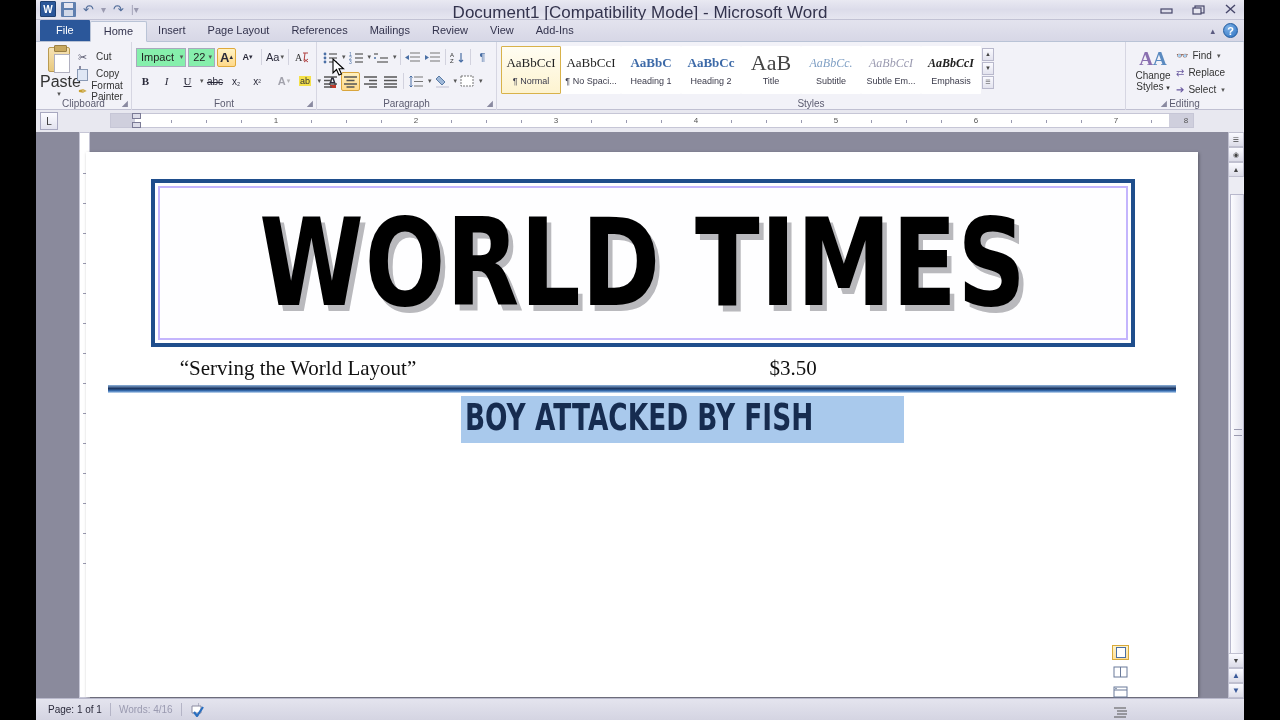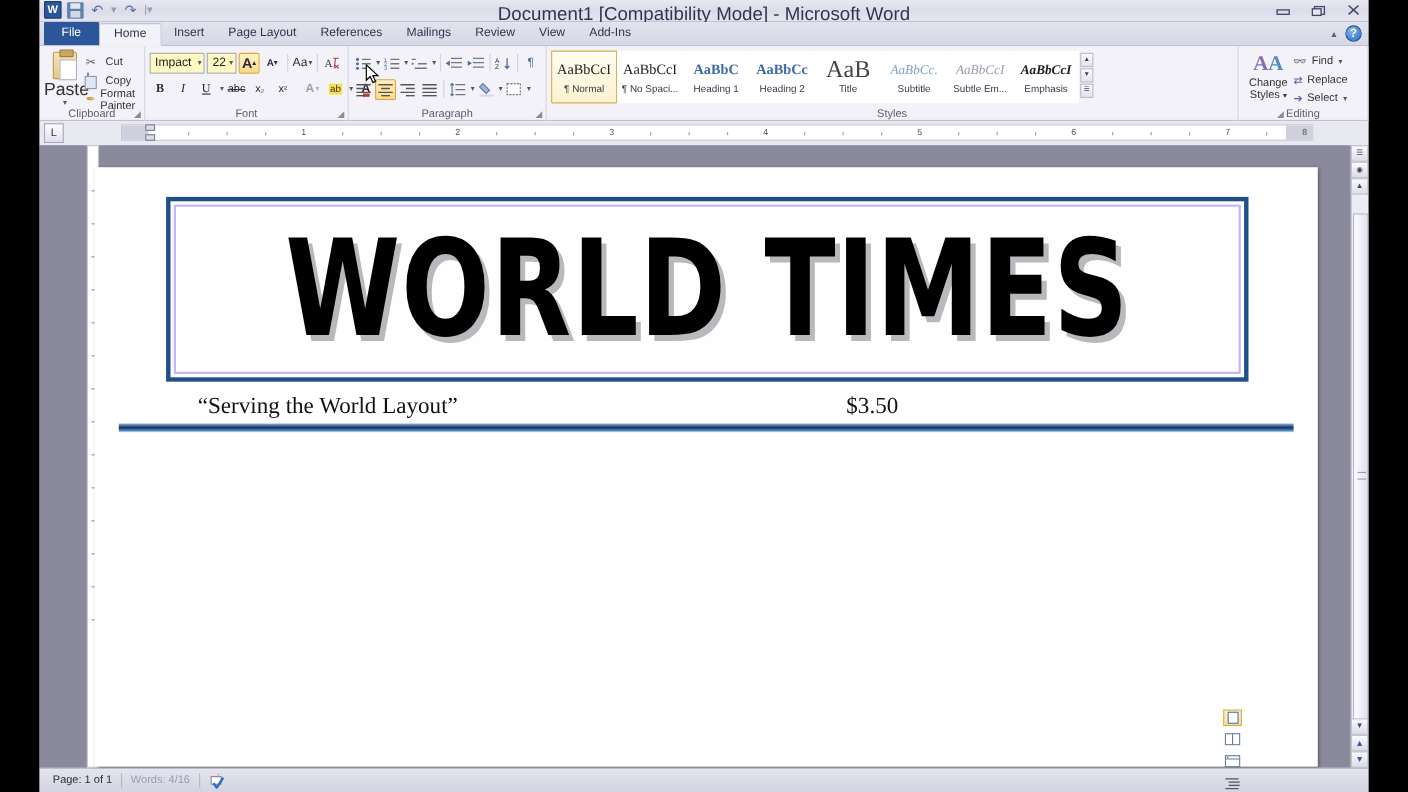--- a/index.html
+++ b/index.html
@@ -110,21 +110,21 @@
   .copy-ic::before {
     content:""; position:absolute; left:-3px; top:2px; width:9px; height:10px;
     background:#dfe7f5; border:1px solid #8a9ab5;
   }
   .brush-ic { font-size: 11px; color: #c8a030; line-height: 14px; }
 
   
   .fontgroup { width: 185px; }
   .frow { display: flex; align-items: center; gap: 2px; height: 22px; margin-top: 2px; }
   .combo {
-    height: 19px; background: #fef9c3; border: 1px solid #a9a9bd;
+    height: 19px; background: #86efac; border: 1px solid #a9a9bd;
     display: flex; align-items: center; font-size: 11px; color: #222; padding: 0 2px 0 4px;
   }
   .combo .cv { flex: 1; overflow: hidden; white-space: nowrap; }
   .combo .carr { font-size: 7px; color: #555; padding-left: 3px; }
   .fontname { width: 88px; }
   .fontsize { width: 38px; }
   .btn {
     min-width: 19px; height: 19px; display: flex; align-items: center; justify-content: center;
     font-size: 11px; color: #2a2a3a; border: 1px solid transparent; border-radius: 2px;
     position: relative;
@@ -697,20 +697,23 @@
         </div>
       </div>
 
       <div class="byline">
         <div class="b2">“Serving the World Layout”</div>
         <div class="b4">$3.50</div>
       </div>
 
       <div class="hrule"></div>
 
+      <div class="headline">
+        <span class="headline-text">BOY ATTACKED BY FISH</span>
+      </div>
     </div>
 
     <div class="vscroll">
       <div class="topbtns">
         <div class="sbtn">☰</div>
         <div class="sbtn">◉</div>
         <div class="sbtn">▲</div>
       </div>
       <div class="sthumb"></div>
       <div class="botbtns">

